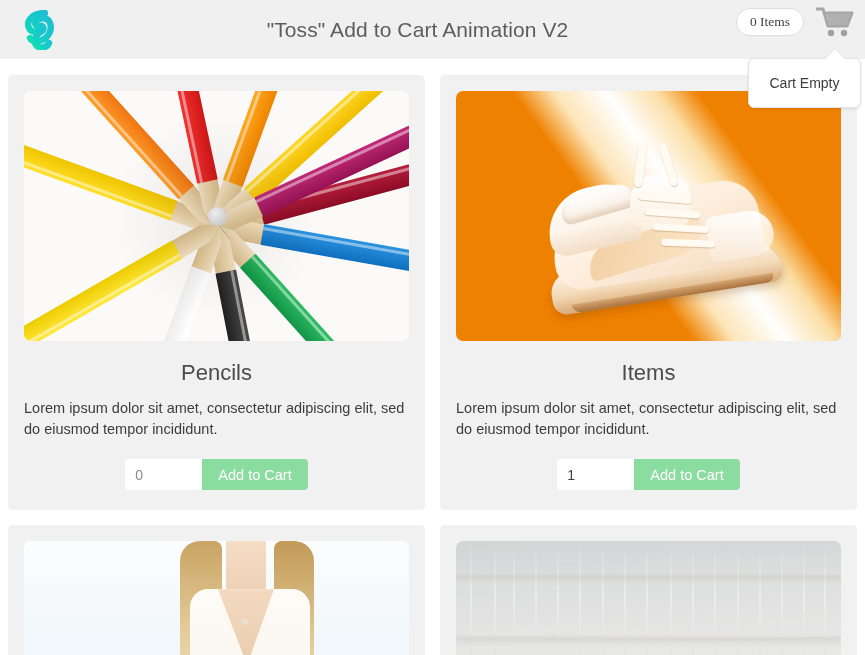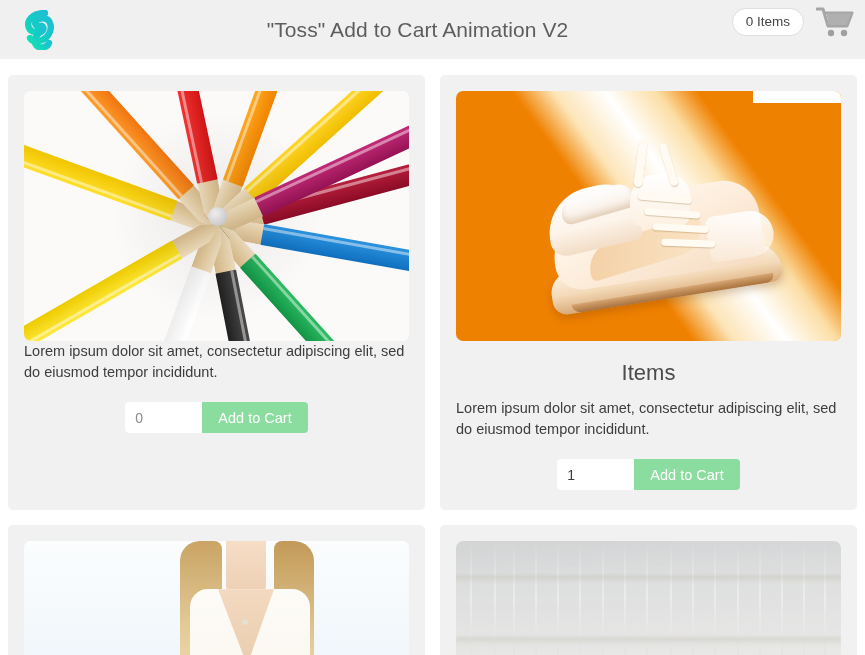--- a/index.html
+++ b/index.html
@@ -36,20 +36,21 @@
     white-space: nowrap;
     padding-right: 110px;
   }
   .cart-area {
     position: absolute;
     right: 6px; top: 0;
     height: 44px;
     display: flex;
     align-items: center;
     gap: 9px;
+    font-family: Liberation Serif, serif;
   }
   .items-badge {
     background: #ffffff;
     border: 1px solid #dedede;
     border-radius: 16px;
     padding: 6px 13px 7px;
     font-size: 13.5px;
     color: #444444;
     line-height: 1;
     white-space: nowrap;
@@ -377,20 +378,23 @@
     <div class="cart-icon-btn">
       <svg width="38" height="32" viewBox="0 0 38 32">
         <path d="M1 3 L7 3 L12 20 L31 20 L36 7 L9 7" fill="none" stroke="#a6a6a6" stroke-width="3" stroke-linecap="round" stroke-linejoin="round"></path>
         <path d="M10.5 7.5 L35 7.5 L30.6 19 L12.6 19 Z" fill="#b0b0b0"></path>
         <circle cx="15" cy="27" r="3.2" fill="#a0a0a0"></circle>
         <circle cx="28" cy="27" r="3.2" fill="#a0a0a0"></circle>
       </svg>
     </div>
   </div>
 
+  <div class="cart-tooltip">
+    <span>Cart Empty</span>
+  </div>
 </div>
 
 <div class="page">
   <div class="grid">
 
     <div class="card">
       <div class="card-media">
         <div class="art pencils">
           <div class="pencil" style="transform:rotate(200deg);">
               <div class="tip" style="background:#f2c200"></div>
@@ -449,20 +453,21 @@
             </div>
           <div class="pencil" style="transform:rotate(150deg);">
               <div class="tip" style="background:#f0d400"></div>
               <div class="wood"></div>
               <div class="body" style="background:linear-gradient(180deg,#ffe93d,#edcb00)"></div>
             </div>
           <div class="hub"></div>
           <div class="shade"></div>
         </div>
       </div>
+      <div class="card-title">Pencils</div>
       <div class="card-desc">Lorem ipsum dolor sit amet, consectetur adipiscing elit, sed do eiusmod tempor incididunt.</div>
       <div class="card-actions">
         <input class="qty-input" type="text" value="" placeholder="0" style="">
         <button class="add-btn">Add to Cart</button>
       </div>
     </div>
 
     <div class="card">
       <div class="card-media">
         <div class="art shoe-bg">

